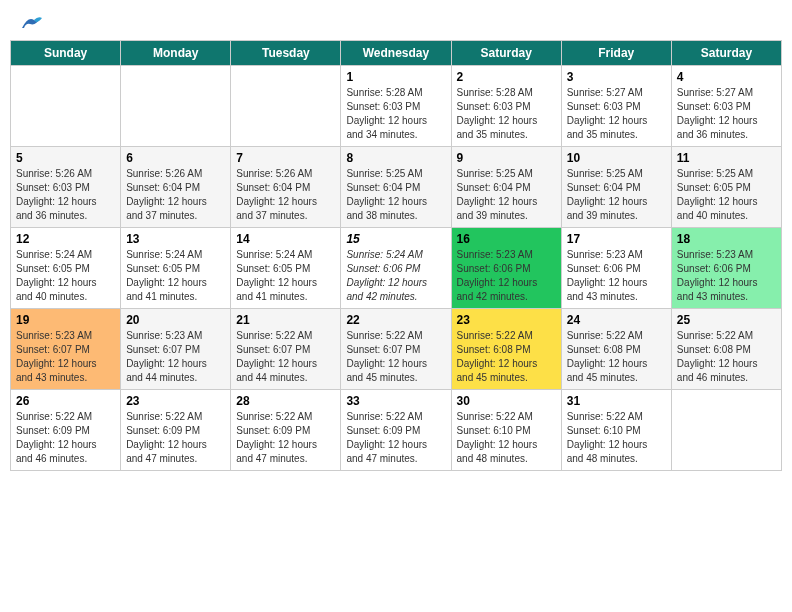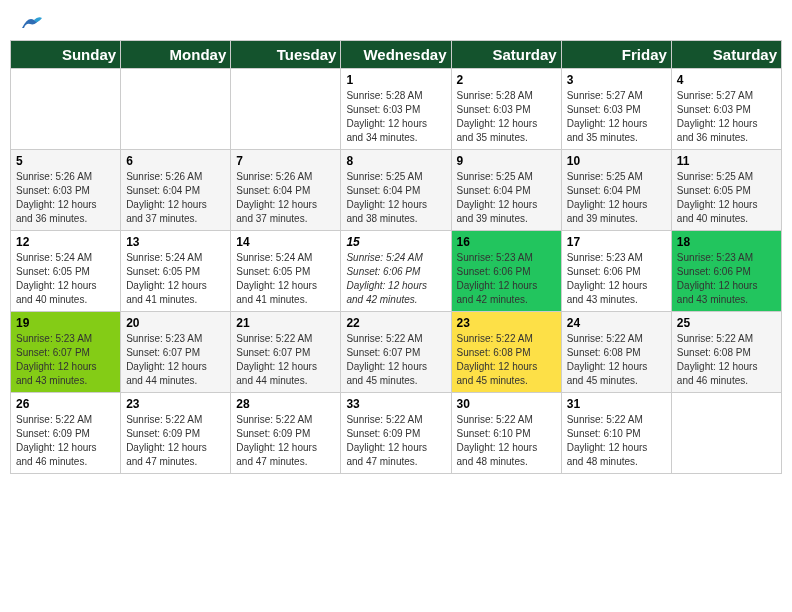--- a/index.html
+++ b/index.html
@@ -38,25 +38,25 @@
     .location-title {
       font-size: 16px;
       color: #333;
     }
     .calendar {
       width: 100%;
       border-collapse: collapse;
       font-size: 11px;
     }
     .calendar th {
-      background-color: #14532d;
+      background-color: #0f766e;
       color: white;
       padding: 5px 4px;
-      text-align: right;
-      font-size: 15px;
+      text-align: center;
+      font-size: 12px;
       font-weight: bold;
       border: 1px solid #ccc;
     }
     .calendar td {
       vertical-align: top;
       padding: 4px 5px;
       border: 1px solid #ccc;
       width: calc(100% / 7);
       min-height: 80px;
       background: #fff;
@@ -236,30 +236,30 @@
 Daylight: 12 hours
 and 42 minutes.</div>
         </td>
         <td style="background-color: rgb(255, 255, 255); margin-left: 31px;">
           <span class="day-number">17</span>
           <div class="day-info" style="white-space: pre-line;">Sunrise: 5:23 AM
 Sunset: 6:06 PM
 Daylight: 12 hours
 and 43 minutes.</div>
         </td>
-        <td style="background-color: #22c55e; margin-top: 10px;">
+        <td style="background-color: #86efac; margin-top: 10px;">
           <span class="day-number">18</span>
           <div class="day-info" style="white-space: pre-line;">Sunrise: 5:23 AM
 Sunset: 6:06 PM
 Daylight: 12 hours
 and 43 minutes.</div>
         </td>
       </tr>
       <tr>
-        <td style="background-color: #84cc16;">
+        <td style="background-color: #fdba74;">
           <span class="day-number">19</span>
           <div class="day-info" style="white-space: pre-line;">Sunrise: 5:23 AM
 Sunset: 6:07 PM
 Daylight: 12 hours
 and 43 minutes.</div>
         </td>
         <td style="background-color: rgb(245, 245, 245);">
           <span class="day-number">20</span>
           <div class="day-info" style="white-space: pre-line;">Sunrise: 5:23 AM
 Sunset: 6:07 PM

